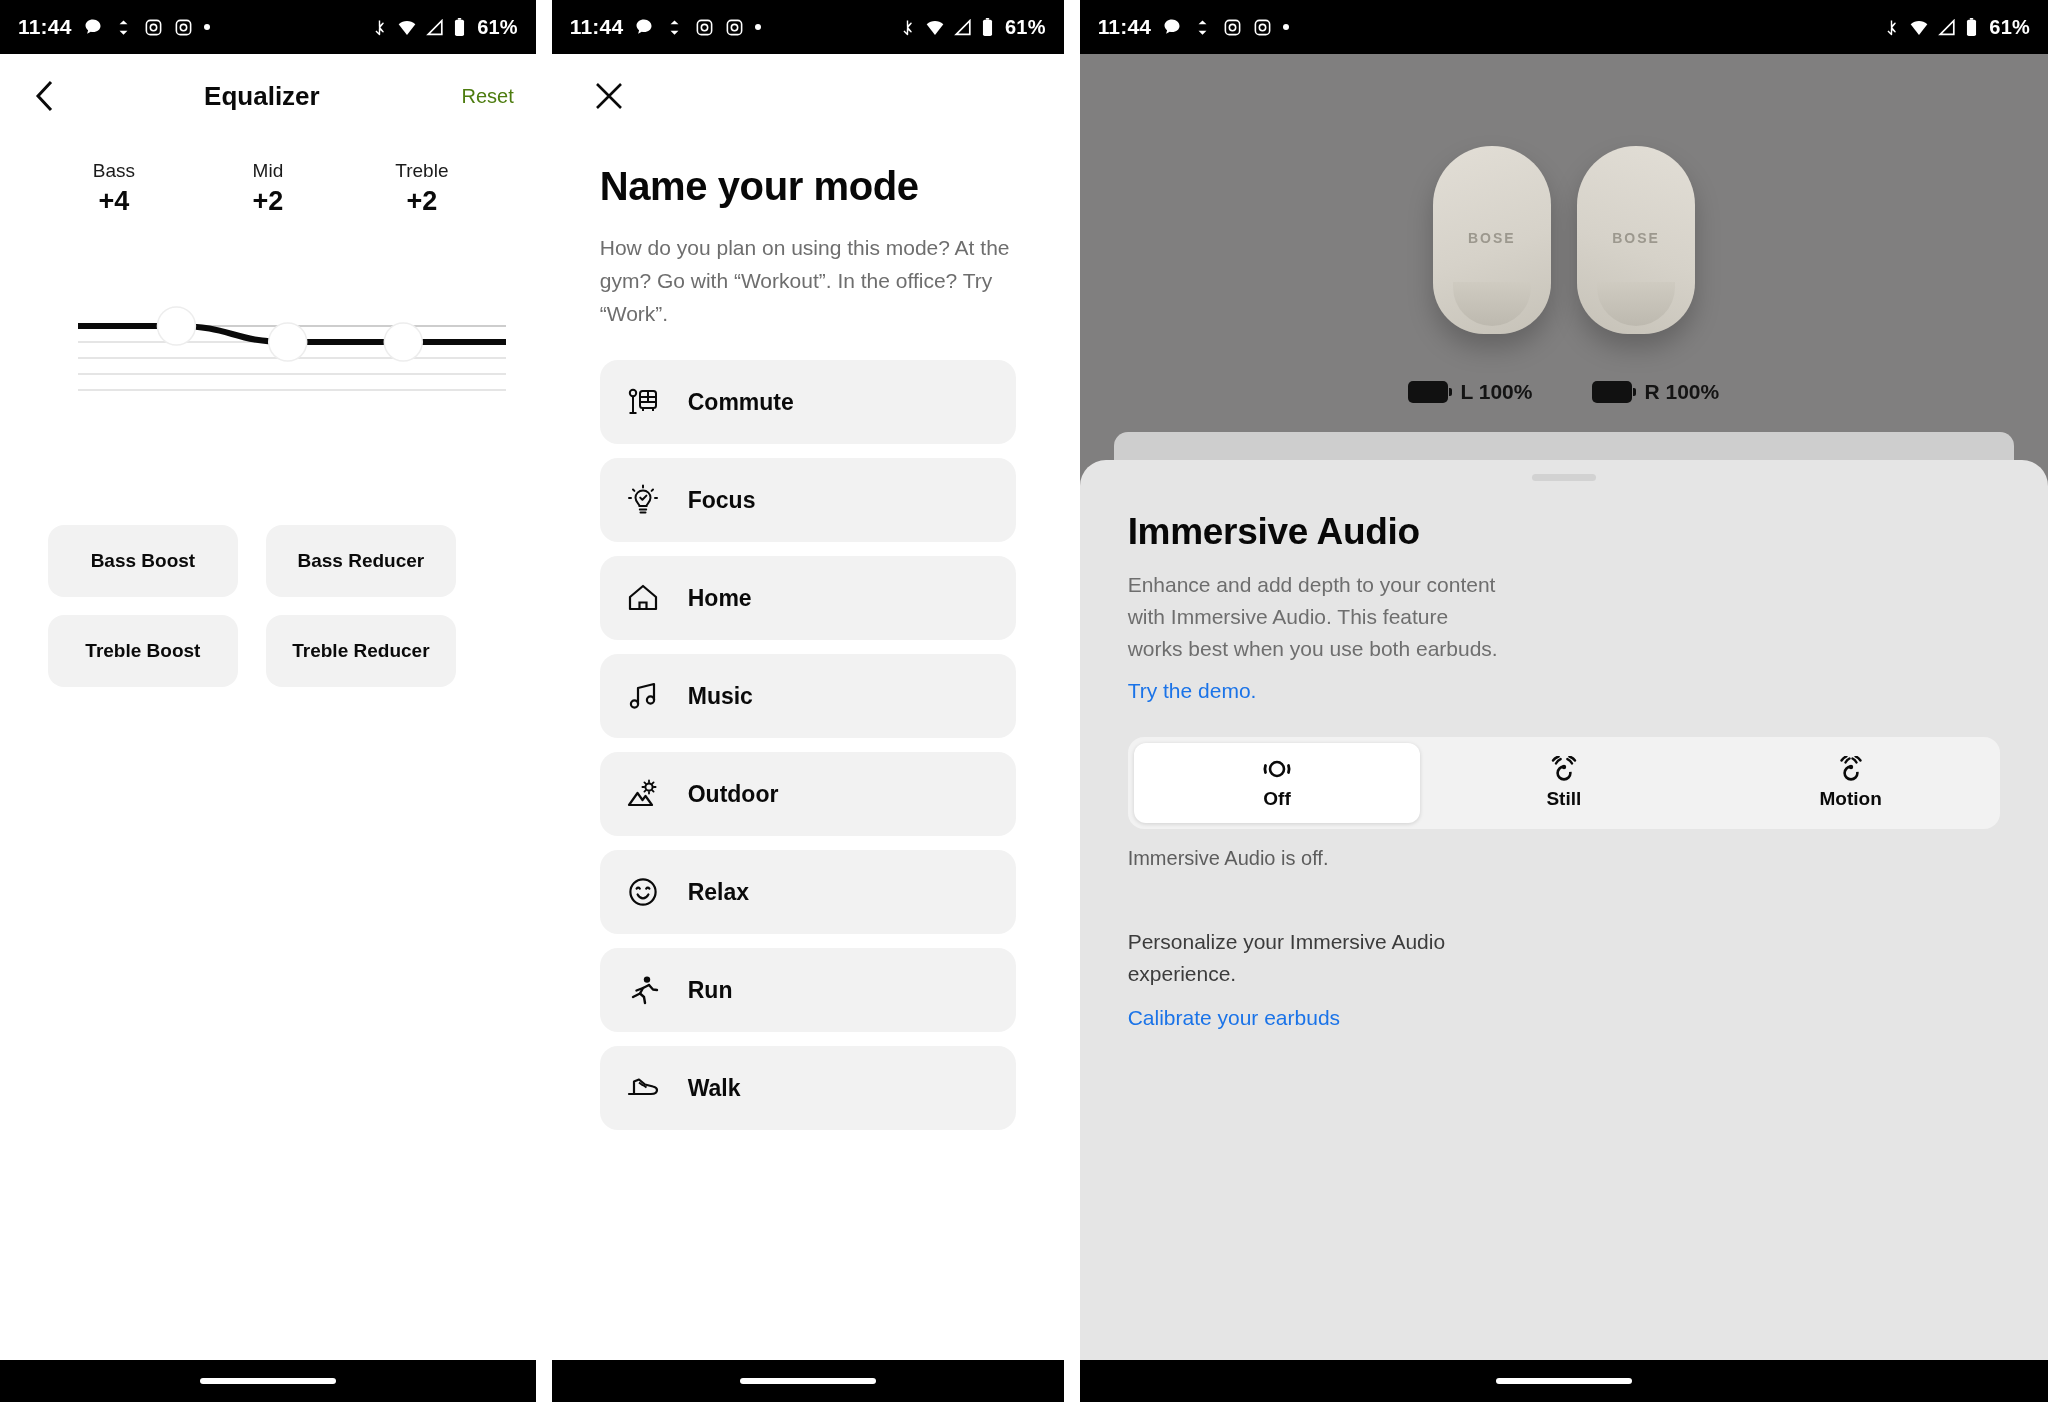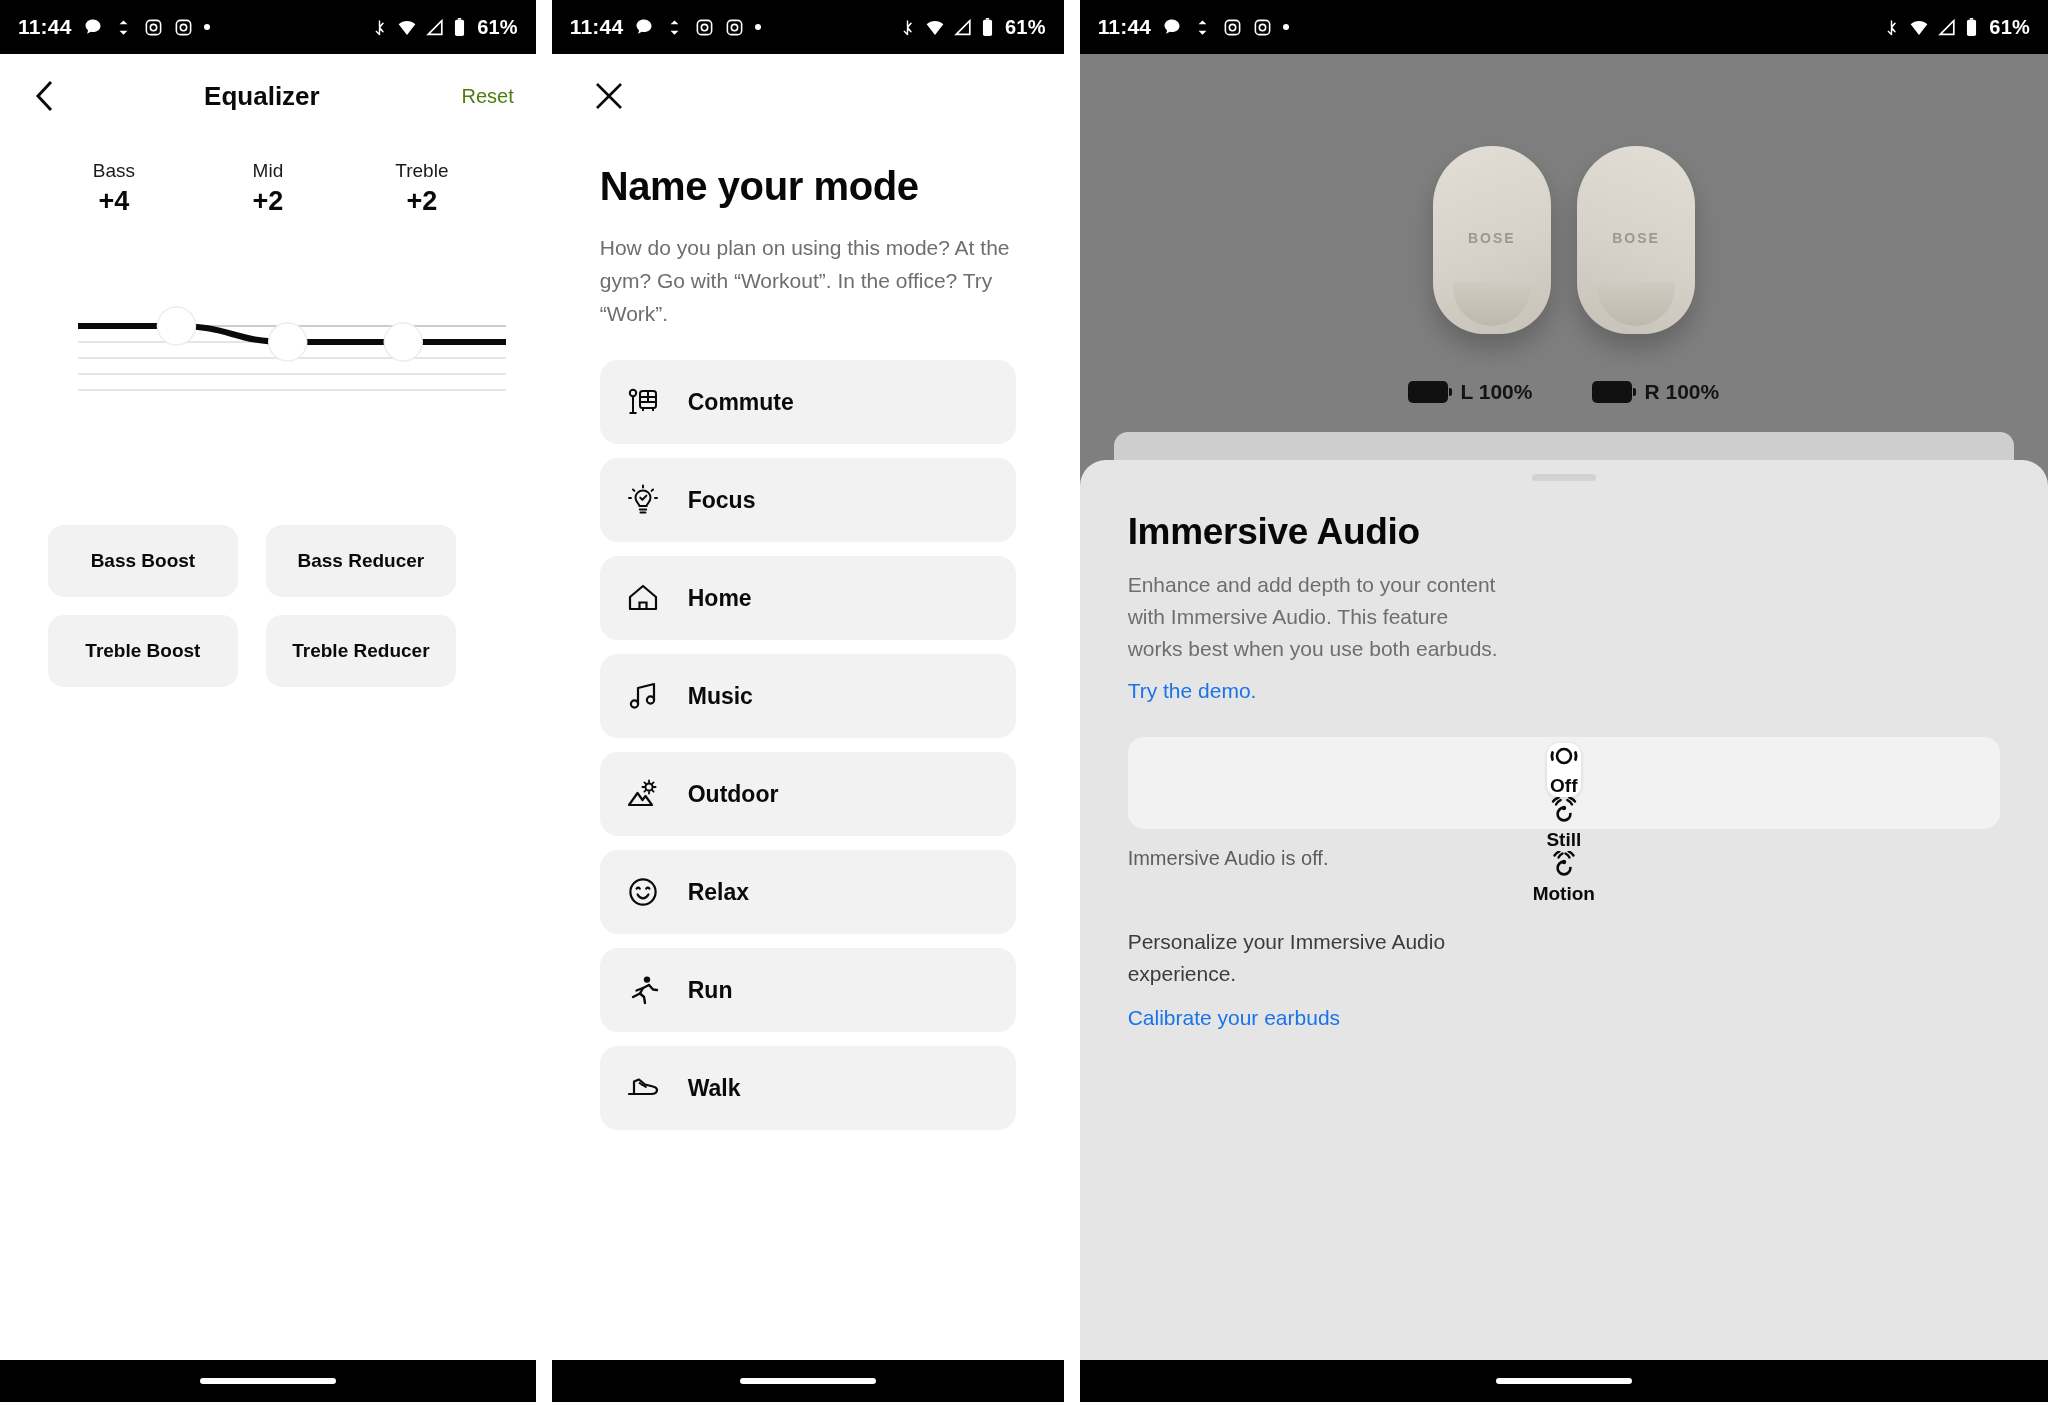--- a/index.html
+++ b/index.html
@@ -91,21 +91,21 @@
     position:absolute; left:0; right:0; bottom:42px; top: 460px;
     background:#e5e5e5; border-radius: 26px 26px 0 0;
     padding: 0 48px; z-index: 20;
   }
   .sheet-grab { width: 64px; height:7px; border-radius:4px; background:#d2d2d2; margin: 14px auto 0; }
   .ia-title { margin-top: 30px; font-size:37px; font-weight:700; color:#080808; letter-spacing:-0.3px;}
   .ia-desc { margin-top: 16px; font-size:21px; line-height: 32px; color:#6e6e6e; max-width:380px;}
   .ia-link { margin-top: 14px; font-size:21px; color:#1a73e8; cursor:pointer; display:inline-block;}
   .ia-seg {
     margin-top: 34px; height: 92px; border-radius: 16px; background:#f2f2f2;
-    display:flex; align-items:center; padding: 6px; gap: 0; flex-direction: column;
+    display:flex; align-items:center; padding: 6px; gap: 0;
   }
   .ia-seg-item { flex:1; height: 80px; border-radius:12px; display:flex; flex-direction:column; align-items:center; justify-content:center; gap:6px; cursor:pointer;}
   .ia-seg-item.active { background:#fff; box-shadow: 0 1px 4px rgba(0,0,0,.14); }
   .ia-seg-label { font-size:19px; font-weight:700; color:#0a0a0a; }
   .ia-status { margin-top: 18px; font-size:20px; color:#5d5d5d; }
   .ia-personalize { margin-top: 56px; font-size:21px; line-height:32px; color:#3c3c3c; max-width:330px;}
   .ia-cal { margin-top: 16px; font-size:21px; color:#1a73e8; cursor:pointer; display:inline-block;}
   svg { display:block; }
 </style>
 </head>

